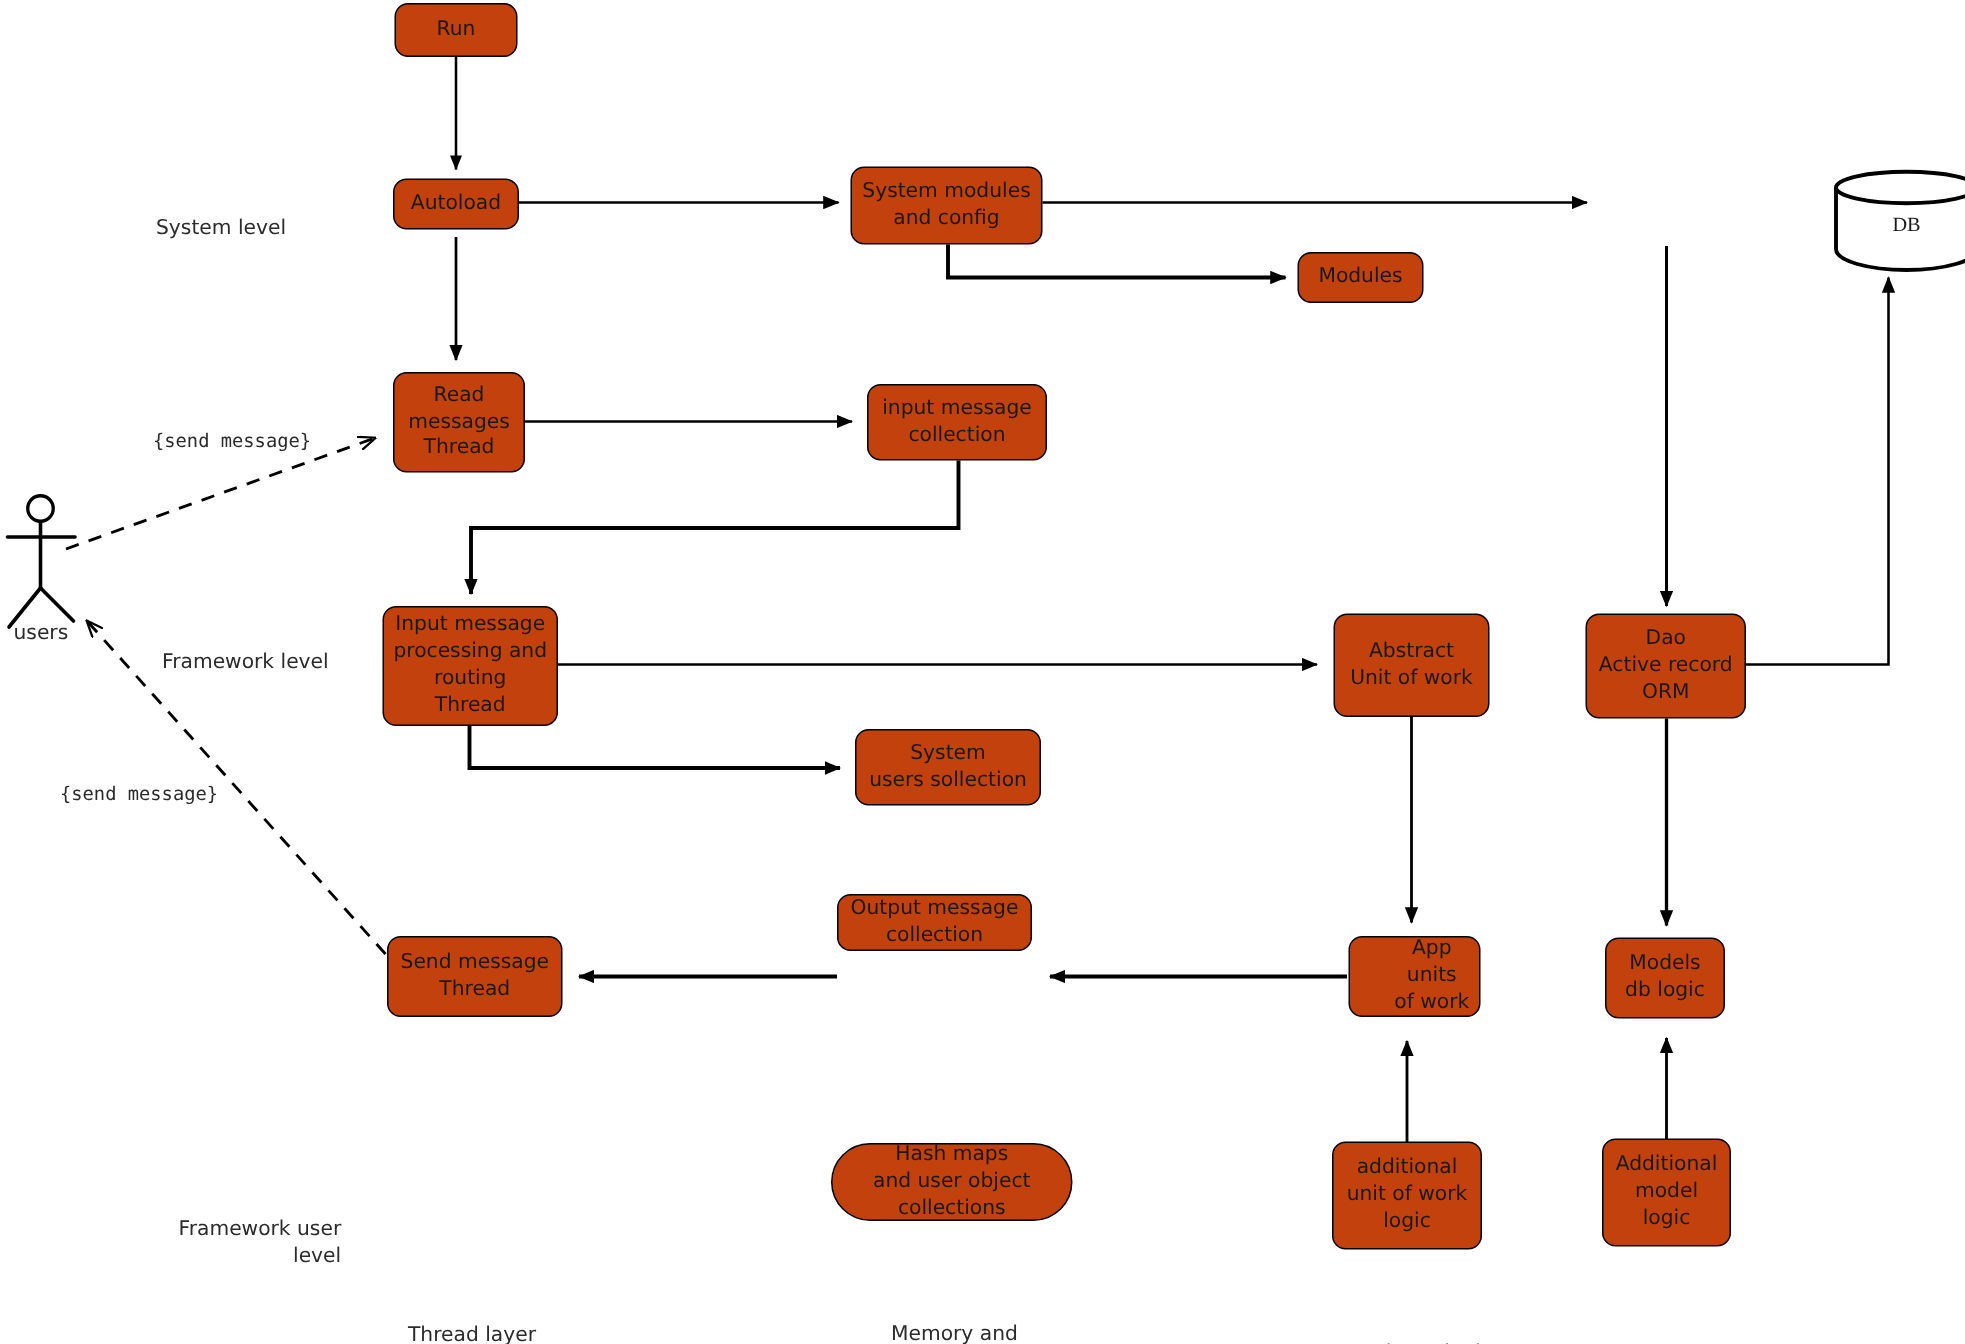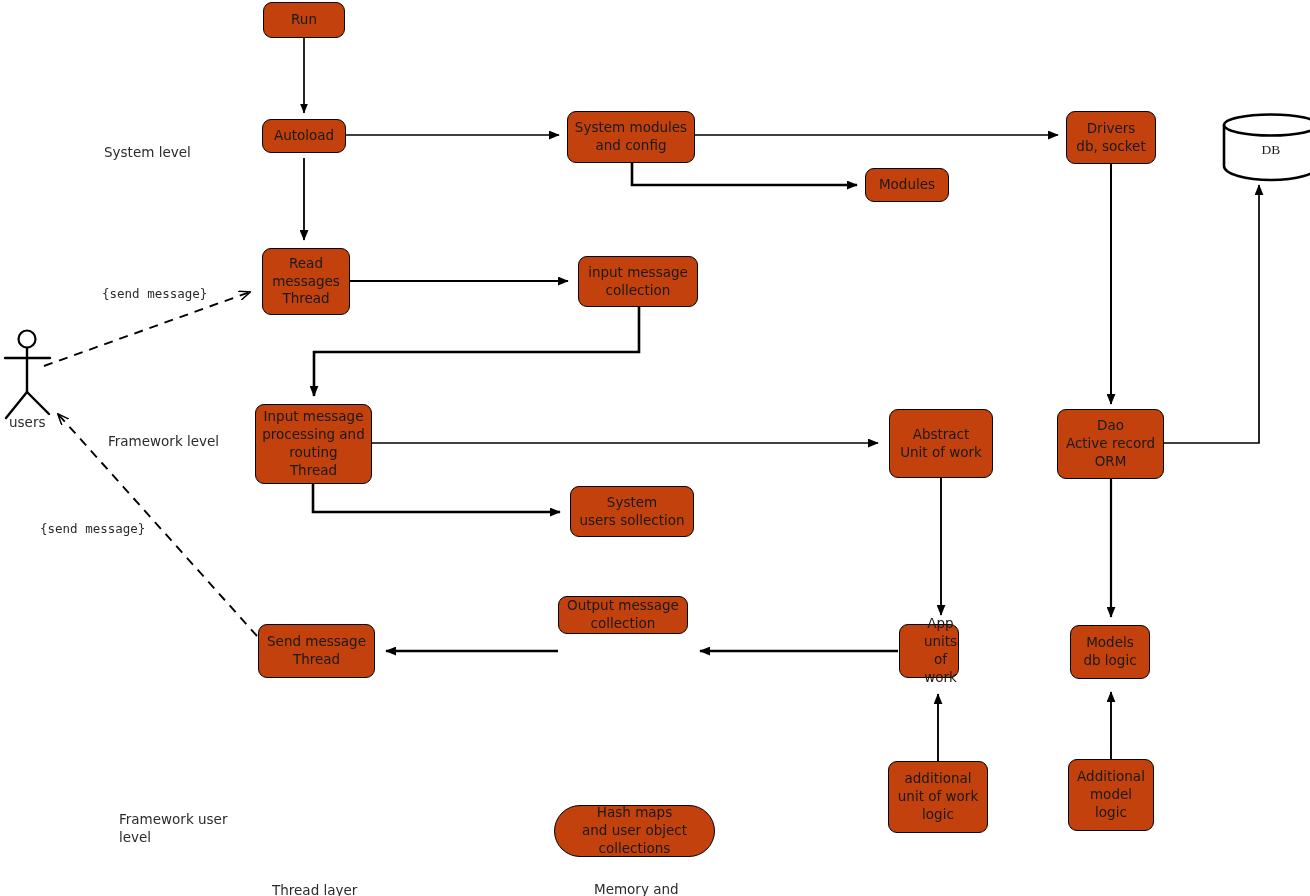--- a/index.html
+++ b/index.html
@@ -32,29 +32,30 @@
     display: flex;
     align-items: center;
     justify-content: center;
     text-align: center;
     color: #1a1a1a;
     font-size: 13.5px;
     line-height: 1.32;
     border-radius: 9px;
     z-index: 3;
   }
-  .node.pill { border-radius: 999px; margin-top: 43px; }
+  .node.pill { border-radius: 999px; }
   .node span { display: block; white-space: pre-line; }
   .lvl-label {
     position: absolute;
     font-size: 13.5px;
     line-height: 1.32;
     color: #2b2b2b;
     white-space: pre-line;
     z-index: 2;
+    text-align: right;
   }
   .edge-label {
     position: absolute;
     font-family: "DejaVu Sans Mono", monospace;
     font-size: 12.5px;
     color: #2b2b2b;
     white-space: nowrap;
     z-index: 4;
   }
   .actor-label {
@@ -159,24 +160,20 @@
 
   <div class="node" style="left:567px; top:111px; width:128px; height:52px;">
     <span>System modules
 and config</span>
   </div>
 
   <div class="node" style="left:865px; top:168px; width:84px; height:34px;">
     <span>Modules</span>
   </div>
 
-  <div class="node" style="left:1066px; top:111px; width:90px; height:53px;">
-    <span>Drivers
-db, socket</span>
-  </div>
 
   <div class="db-cyl" style="left:1220px; top:112px; width:102px; height:70px;font-family:Liberation Serif, serif;">
     <svg width="102" height="70" viewBox="0 0 102 70" xmlns="http://www.w3.org/2000/svg">
       <path d="M4,13 L4,54 C4,62 26,68 51,68 C76,68 98,62 98,54 L98,13" fill="#ffffff" stroke="#000000" stroke-width="2.6"></path>
       <ellipse cx="51" cy="13" rx="47" ry="10.5" fill="#ffffff" stroke="#000000" stroke-width="2.6"></ellipse>
     </svg>
     <div class="db-text">DB</div>
   </div>
 
   <div class="node" style="left:262px; top:248px; width:88px; height:67px;">
@@ -216,21 +213,21 @@
   <div class="node" style="left:258px; top:624px; width:117px; height:54px;">
     <span>Send message
 Thread</span>
   </div>
 
   <div class="node" style="left:558px; top:596px; width:130px; height:38px;">
     <span>Output message
 collection</span>
   </div>
 
-  <div class="node" style="left:899px; top:624px; width:60px; height:54px;padding-left:23px;">
+  <div class="node" style="left:899px; top:624px; width:88px; height:54px;padding-left:23px;">
     <span>App units
 of work</span>
   </div>
 
   <div class="node" style="left:1070px; top:625px; width:80px; height:54px;">
     <span>Models
 db logic</span>
   </div>
 
   <div class="node pill" style="left:554px; top:762px; width:161px; height:52px;">

